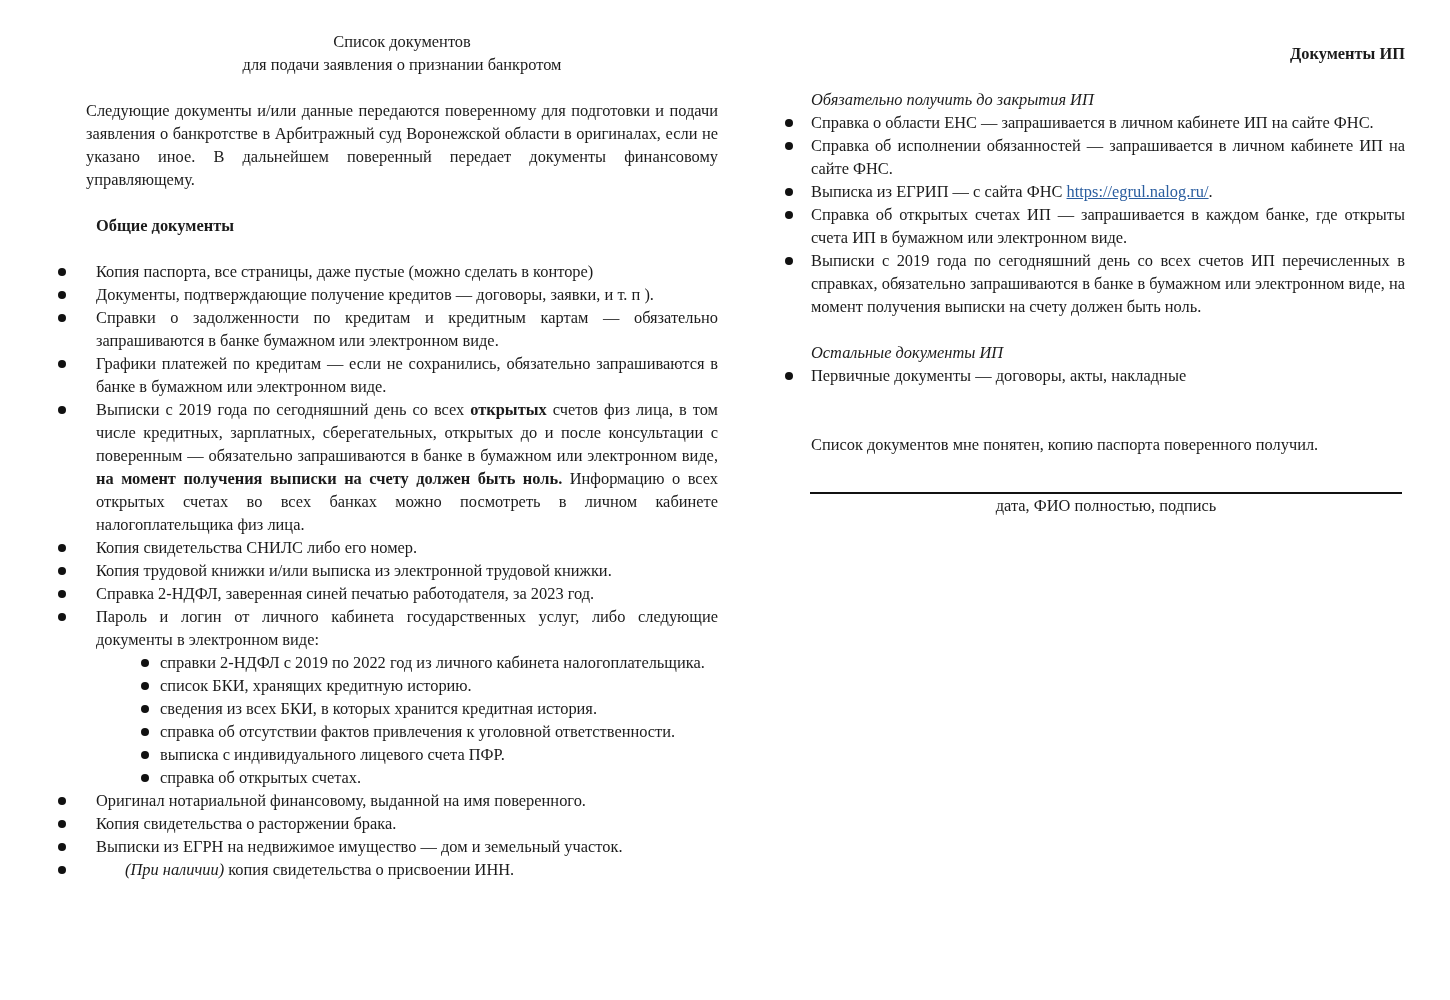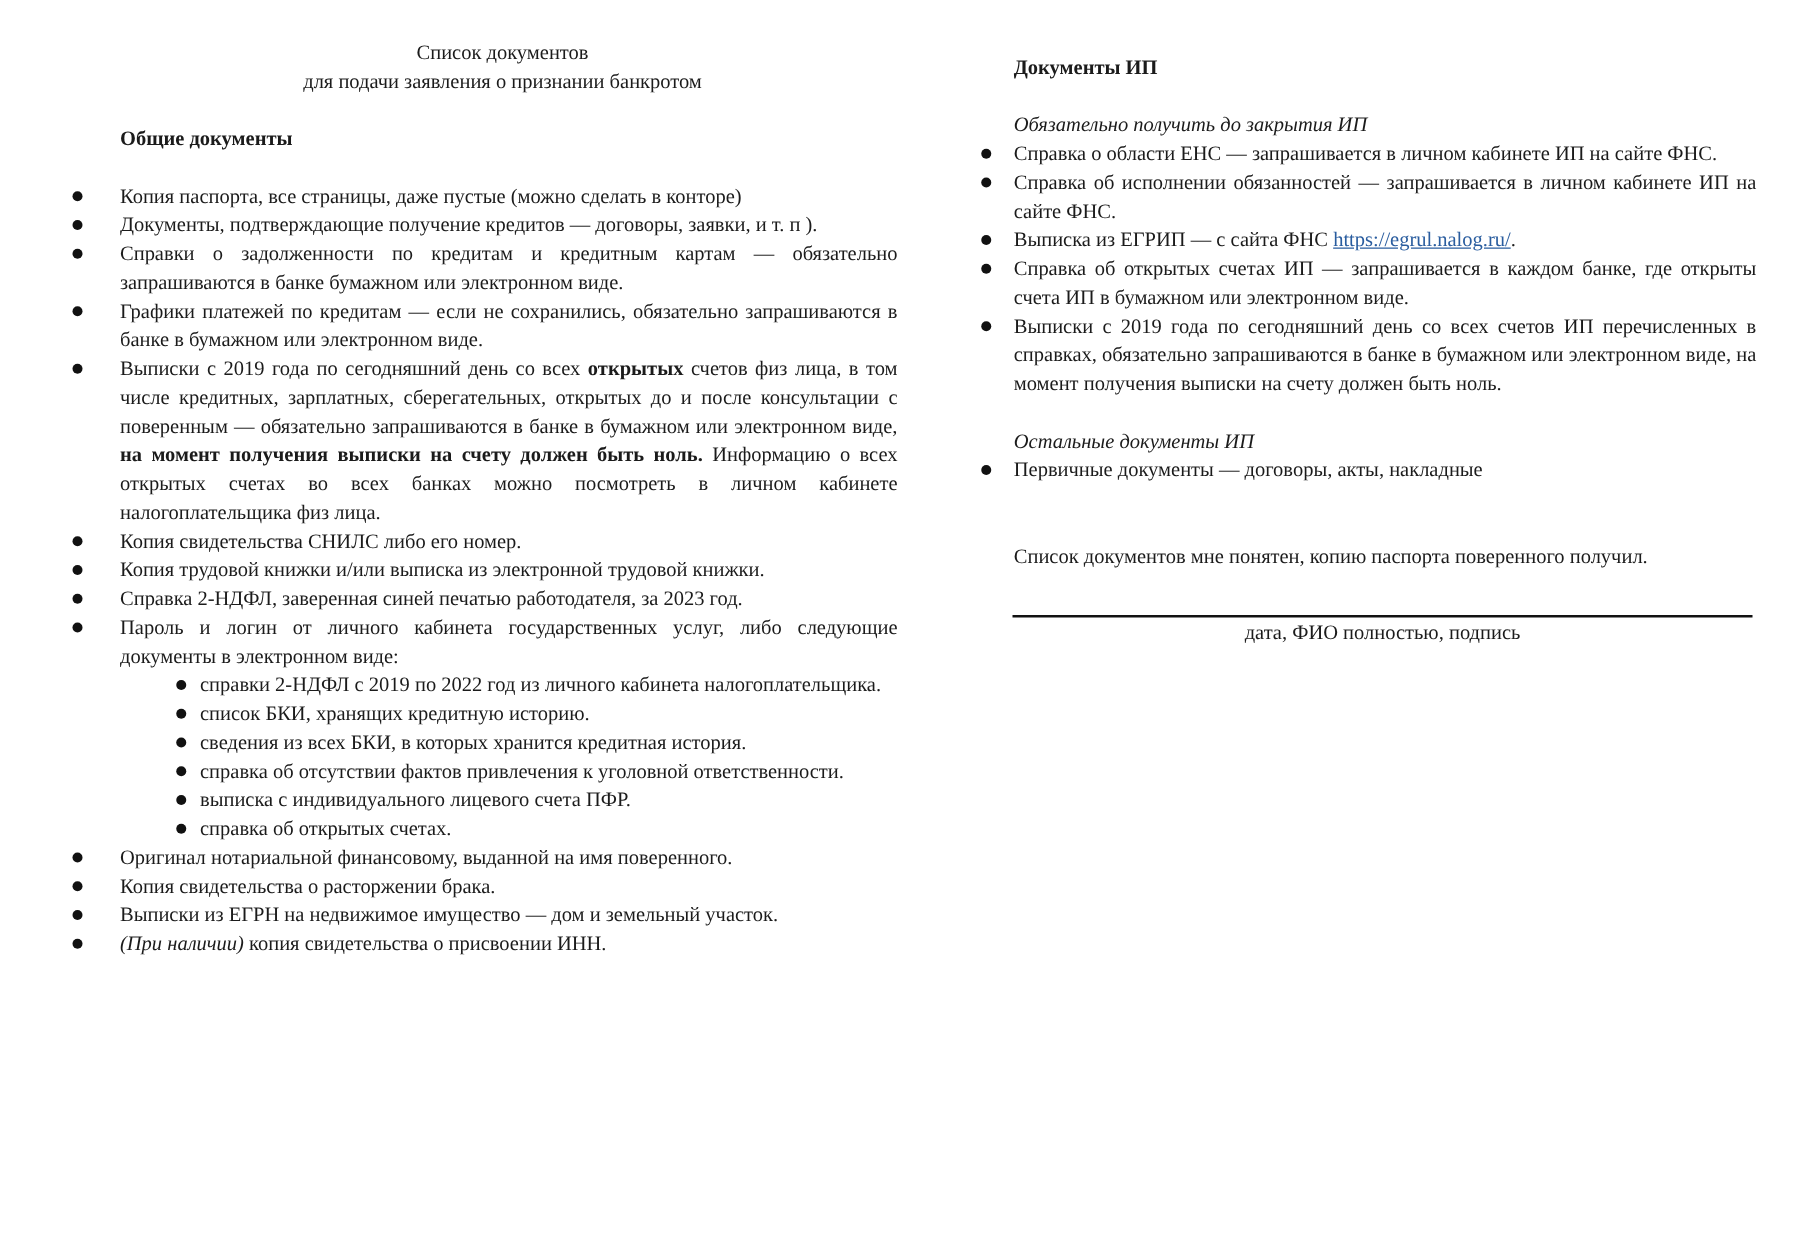--- a/index.html
+++ b/index.html
@@ -37,20 +37,21 @@
   .intro {
     margin: 23px 0 0 36px;
     text-align: justify;
   }
   .section-heading {
     font-weight: bold;
     margin: 23px 0 0 46px;
   }
   .section-heading.right {
     margin: 0 0 12px 31px;
+    text-align: right;
   }
   ul {
     list-style: none;
     margin: 0;
     padding: 0;
   }
   .bullet-list {
     margin-top: 23px;
   }
   .bullet-list.right {
@@ -83,21 +84,21 @@
   }
   .sub-list > li {
     padding-left: 0;
     padding-left: 23px;
     margin-left: 0;
   }
   .sub-list > li > .bullet {
     left: 4px;
   }
   b { font-weight: bold; }
-  i { font-style: italic; }
+  i { font-style: italic; margin-left: 29px; }
   .sub-label {
     font-style: italic;
     margin: 23px 0 0 31px;
   }
   .sub-label.first {
     margin-top: 23px;
   }
   a.link {
     color: #2a5d9f;
     text-decoration: underline;
@@ -120,20 +121,21 @@
 </style>
 </head>
 <body>
 
 <div class="page-left">
   <p class="title">
     <span>Список документов</span><br>
     <span>для подачи заявления о признании банкротом</span>
   </p>
 
+  <p class="intro">Следующие документы и/или данные передаются поверенному для подготовки и подачи заявления о банкротстве в Арбитражный суд Воронежской области в оригиналах, если не указано иное. В дальнейшем поверенный передает документы финансовому управляющему.</p>
 
   <p class="section-heading">Общие документы</p>
 
   <ul class="bullet-list">
     <li>
       <span class="bullet"></span>
       <span>Копия паспорта, все страницы, даже пустые (можно сделать в конторе)</span>
     </li>
     <li>
       <span class="bullet"></span>

